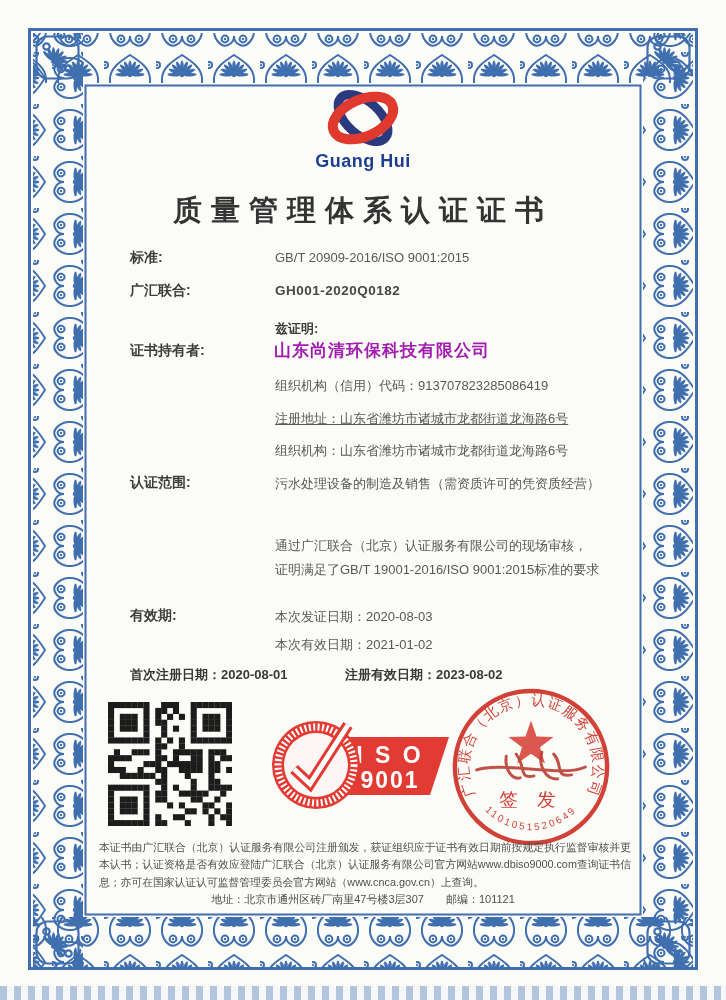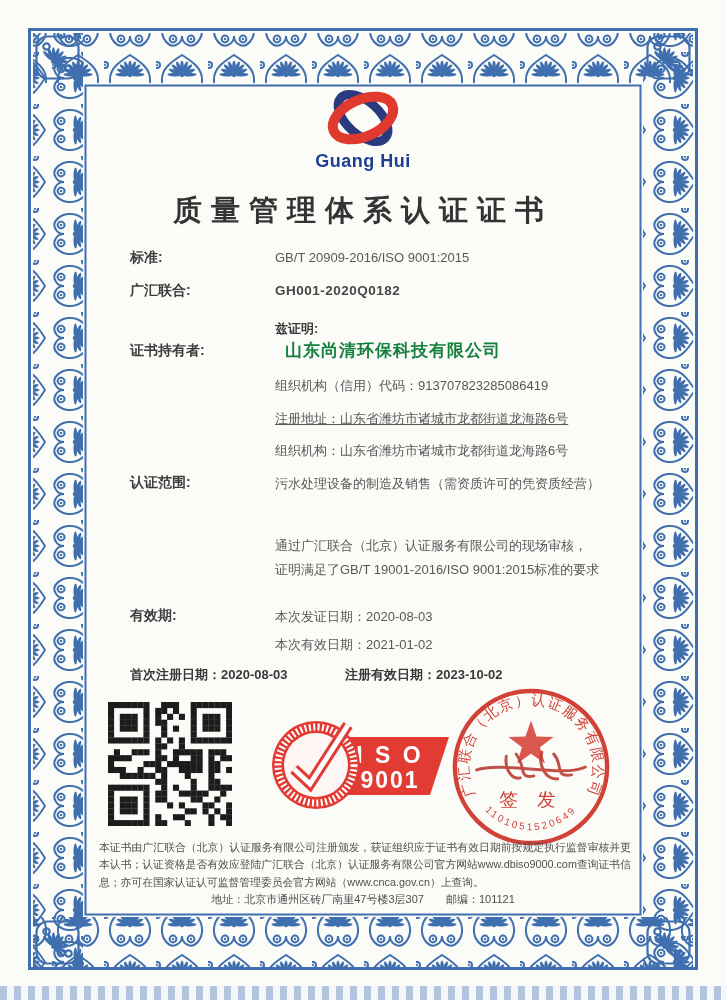--- a/index.html
+++ b/index.html
@@ -8,21 +8,21 @@
   .page{position:absolute;inset:0;width:726px;height:852px;}
   .abs{position:absolute;white-space:nowrap;}
   .border-svg{position:absolute;left:0;top:0;}
   .brand{top:151px;left:263px;width:200px;text-align:center;font-size:18px;font-weight:bold;
          color:#1d3e91;letter-spacing:.5px;}
   .title{top:191px;left:0;width:726px;text-align:center;font-size:29px;font-weight:bold;
          letter-spacing:9px;color:#333;}
   .lbl{left:130px;font-weight:bold;font-size:14px;color:#3d3d3d;}
   .val{left:275px;font-size:13px;color:#585858;}
   .valb{left:275px;font-size:13.5px;font-weight:bold;color:#474747;letter-spacing:.5px;}
-  .company{left:285px;font-size:17px;font-weight:bold;color:#15803d;letter-spacing:1px;}
+  .company{left:274px;font-size:17px;font-weight:bold;color:#a21caf;letter-spacing:1px;}
   .boldrow{font-size:13px;font-weight:bold;color:#383838;}
   .footer-para{left:99px;top:839px;width:532px;font-size:10.8px;line-height:1.62;color:#4e4e4e;
                text-align:justify;white-space:normal;}
   .footer-addr{left:0;top:892px;width:726px;text-align:center;font-size:11px;color:#4e4e4e;}
   .scan-strip{left:0;top:986px;width:726px;height:14px;opacity:.5;
               background:repeating-linear-gradient(90deg,#6a8fc0 0 7px,#eef2f8 7px 14px);}
 </style>
 </head>
 <body>
 
@@ -107,22 +107,22 @@
   <div class="abs lbl" style="top:474px;">认证范围:</div>
   <div class="abs val" style="top:475px;">污水处理设备的制造及销售（需资质许可的凭资质经营）</div>
 
   <div class="abs val" style="top:537px;">通过广汇联合（北京）认证服务有限公司的现场审核，</div>
   <div class="abs val" style="top:561px;">证明满足了GB/T 19001-2016/ISO 9001:2015标准的要求</div>
 
   <div class="abs lbl" style="top:607px;">有效期:</div>
   <div class="abs val" style="top:608px;">本次发证日期：2020-08-03</div>
   <div class="abs val" style="top:636px;">本次有效日期：2021-01-02</div>
 
-  <div class="abs boldrow" style="top:666px;left:130px;">首次注册日期：2020-08-03</div>
-  <div class="abs boldrow" style="top:666px;left:345px;">注册有效日期：2023-10-02</div>
+  <div class="abs boldrow" style="top:666px;left:130px;">首次注册日期：2020-08-01</div>
+  <div class="abs boldrow" style="top:666px;left:345px;">注册有效日期：2023-08-02</div>
 
   <svg id="qr-svg" class="abs" style="left:108px;top:702px;" width="124" height="124" viewBox="0 0 124 124">
       <g fill="#1c1c1c">
         <rect x="0.00" y="0.00" width="6.10" height="6.10"></rect>
         <rect x="5.90" y="0.00" width="6.10" height="6.10"></rect>
         <rect x="11.81" y="0.00" width="6.10" height="6.10"></rect>
         <rect x="17.71" y="0.00" width="6.10" height="6.10"></rect>
         <rect x="23.62" y="0.00" width="6.10" height="6.10"></rect>
         <rect x="29.52" y="0.00" width="6.10" height="6.10"></rect>
         <rect x="35.43" y="0.00" width="6.10" height="6.10"></rect>

